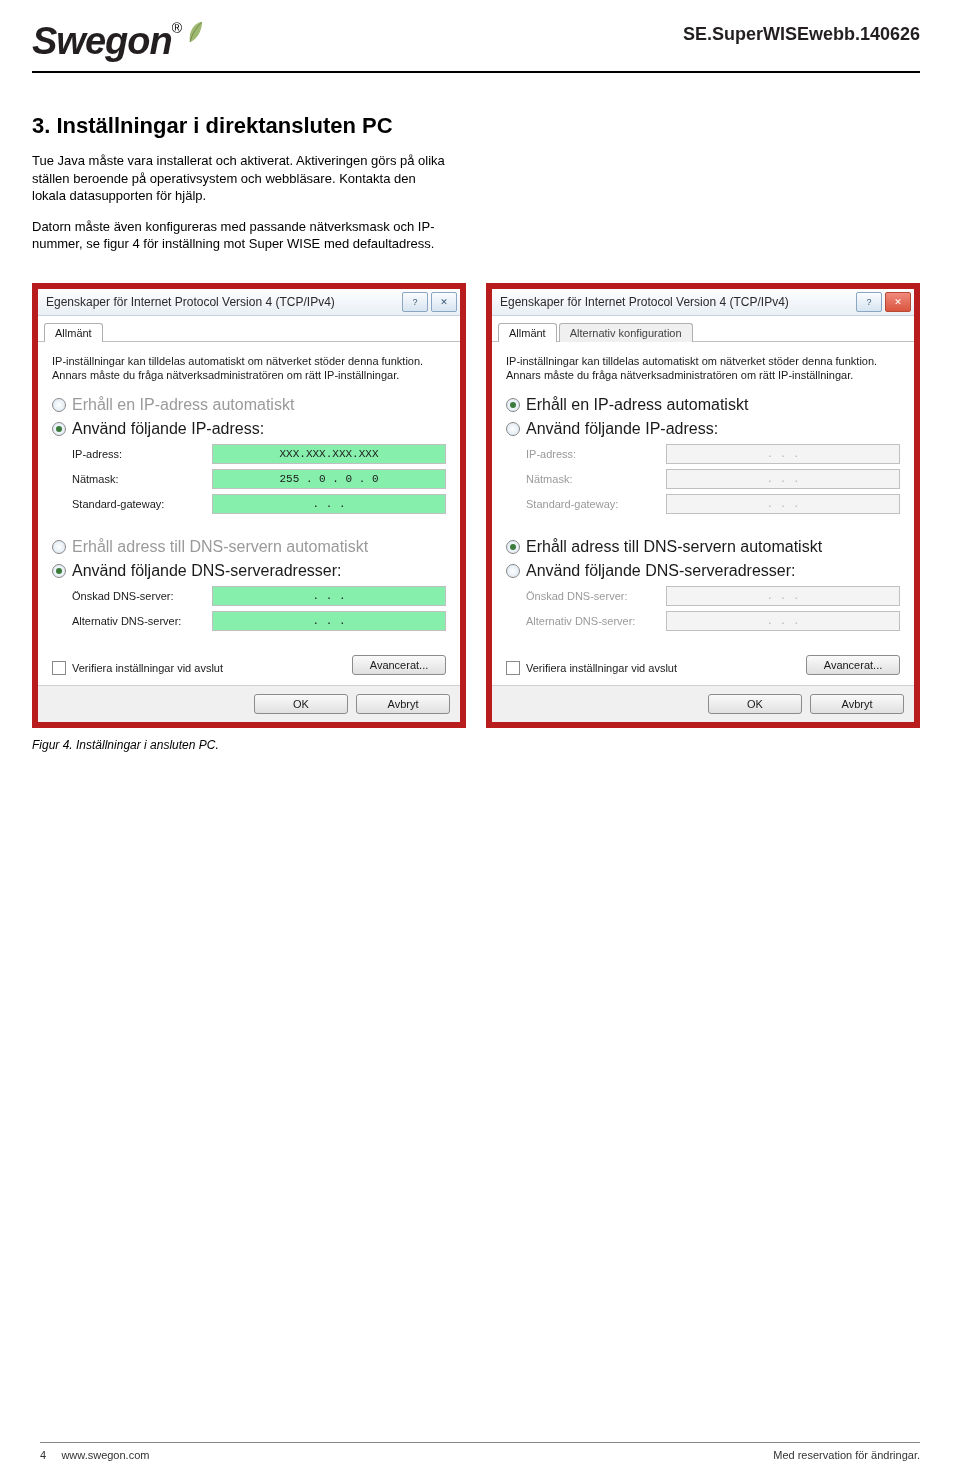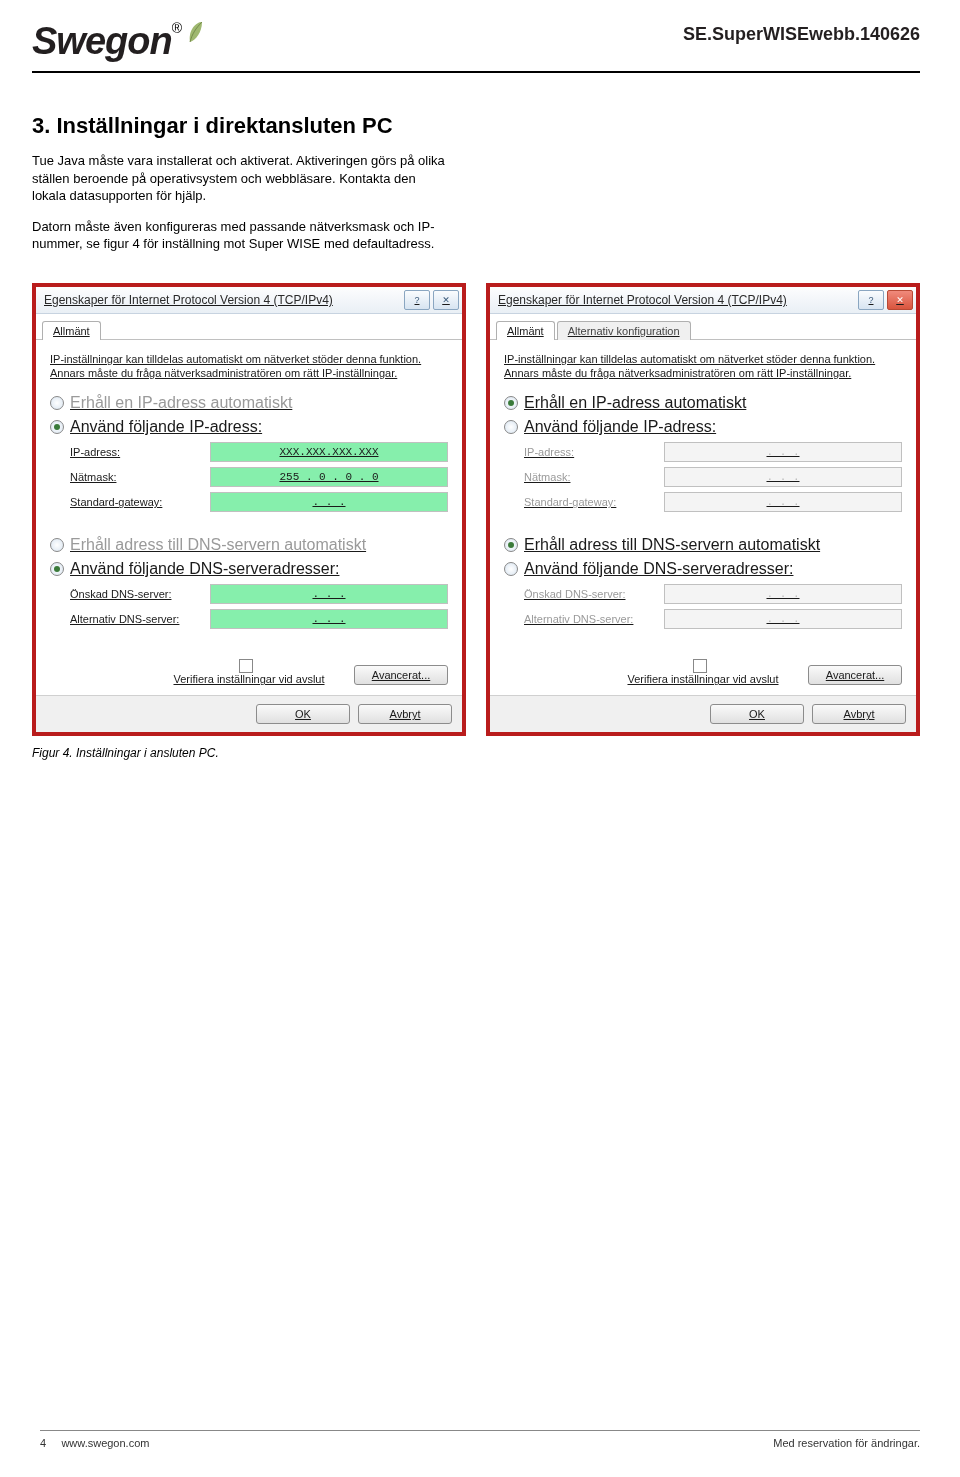--- a/index.html
+++ b/index.html
@@ -7,48 +7,48 @@
 .header { display: flex; justify-content: space-between; align-items: flex-start; border-bottom: 2px solid #000; padding-bottom: 8px; margin-bottom: 40px; }
 .logo-wrapper { display: flex; align-items: flex-start; }
 .logo-text { font-weight: 900; font-size: 38px; letter-spacing: -1px; color: #231f20; font-style: italic; }
 .logo-reg { font-size: 14px; vertical-align: super; }
 .leaf { width: 18px; height: 24px; margin-left: 4px; }
 .doc-id { font-weight: 700; font-size: 18px; color: #231f20; margin-top: 4px; }
 .section-heading { font-weight: 700; font-size: 22px; margin: 0 0 4px 0; }
 .body-text { font-size: 13px; line-height: 1.35; max-width: 420px; margin-bottom: 12px; }
 .dialogs-row { display: flex; gap: 20px; margin-top: 30px; }
 .dialog-column { flex: 1; }
-.dialog { border: 4px solid #b91c1c; background: #f2f6fa; font-family: "Segoe UI", Tahoma, sans-serif; font-size: 11px; color: #1a1a1a; text-decoration: underline; }
+.dialog { border: 6px solid #b91c1c; background: #f2f6fa; font-family: "Segoe UI", Tahoma, sans-serif; font-size: 11px; color: #1a1a1a; }
 .dialog-titlebar { background: linear-gradient(#fdfdfe, #e9eff5); height: 26px; display: flex; align-items: center; padding: 0 3px 0 8px; border-bottom: 1px solid #c7d3e0; }
 .dialog-title { flex: 1; font-size: 12px; color: #2a2a2a; }
 .title-btn { width: 24px; height: 18px; border: 1px solid #8aa6c1; border-radius: 2px; margin-left: 3px; background: linear-gradient(#fafcfe, #d7e4f1); display: flex; align-items: center; justify-content: center; font-size: 9px; color: #3a5a7a; }
 .title-btn.close-red { background: linear-gradient(#f08a7c, #d9553e); color: #fff; border-color: #b84934; }
 .tab-strip { display: flex; padding: 6px 6px 0 6px; background: #fff; border-bottom: 1px solid #c0c0c0; }
 .tab { border: 1px solid #b0b0b0; border-bottom: none; padding: 3px 10px; font-size: 11px; background: #fff; border-top-left-radius: 3px; border-top-right-radius: 3px; margin-right: 2px; position: relative; top: 1px; }
 .tab.inactive { background: #f0f0f0; color: #444; }
 .dialog-body { background: #fff; padding: 12px 14px 10px 14px; }
 .help-text { font-size: 11px; line-height: 1.3; margin-bottom: 14px; }
 .radio-row { display: flex; align-items: center; margin: 6px 0; }
 .radio { width: 12px; height: 12px; border: 1px solid #888; border-radius: 50%; margin-right: 6px; background: radial-gradient(#fff, #d8e4f0); display: flex; align-items: center; justify-content: center; flex-shrink: 0; }
 .radio.selected::after { content: ""; width: 6px; height: 6px; background: #3a7a3a; border-radius: 50%; }
 .radio-label { font-size: 16px; }
 .radio-label.disabled { color: #9a9a9a; }
 .field-grid { margin: 4px 0 10px 20px; }
 .field-row { display: flex; align-items: center; margin: 5px 0; }
 .field-label { width: 140px; font-size: 11px; }
 .field-label.disabled { color: #9a9a9a; }
 .ip-input { flex: 1; border: 1px solid #c0c0c0; background: #86efac; height: 18px; font-size: 11px; font-family: "Courier New", monospace; padding: 0 6px; display: flex; align-items: center; justify-content: space-around; }
 .ip-input.disabled { background: #f4f4f4; color: #bbb; }
-.checkbox-row { display: flex; align-items: center; margin-top: 12px; flex-direction: column; }
+.checkbox-row { display: flex; align-items: center; margin-top: 12px; }
 .checkbox { width: 12px; height: 12px; border: 1px solid #888; background: #fff; margin-right: 6px; flex-shrink: 0; }
 .adv-btn-row { display: flex; justify-content: flex-end; margin-top: -20px; }
 .win-btn { border: 1px solid #8c8c8c; border-radius: 3px; background: linear-gradient(#fafafa, #e0e0e0); padding: 3px 14px; font-size: 11px; min-width: 64px; text-align: center; }
 .dialog-footer { display: flex; justify-content: flex-end; gap: 8px; padding: 8px 10px; background: #f0f0f0; border-top: 1px solid #d0d0d0; }
 .caption { font-style: italic; font-size: 12px; margin-top: 10px; }
-.page-footer { position: absolute; bottom: 28px; left: 40px; right: 40px; border-top: 1px solid #888; padding-top: 6px; display: flex; justify-content: space-between; font-size: 11px; color: #333; }
+.page-footer { position: absolute; bottom: 16px; left: 40px; right: 40px; border-top: 1px solid #888; padding-top: 6px; display: flex; justify-content: space-between; font-size: 11px; color: #333; }
 .group-box { position: relative; padding-bottom: 8px; }
 </style>
 </head>
 <body>
 
 <div class="page">
   <div class="header">
     <div class="logo-wrapper">
       <span class="logo-text">Swegon</span>
         <span class="logo-reg">®</span>

